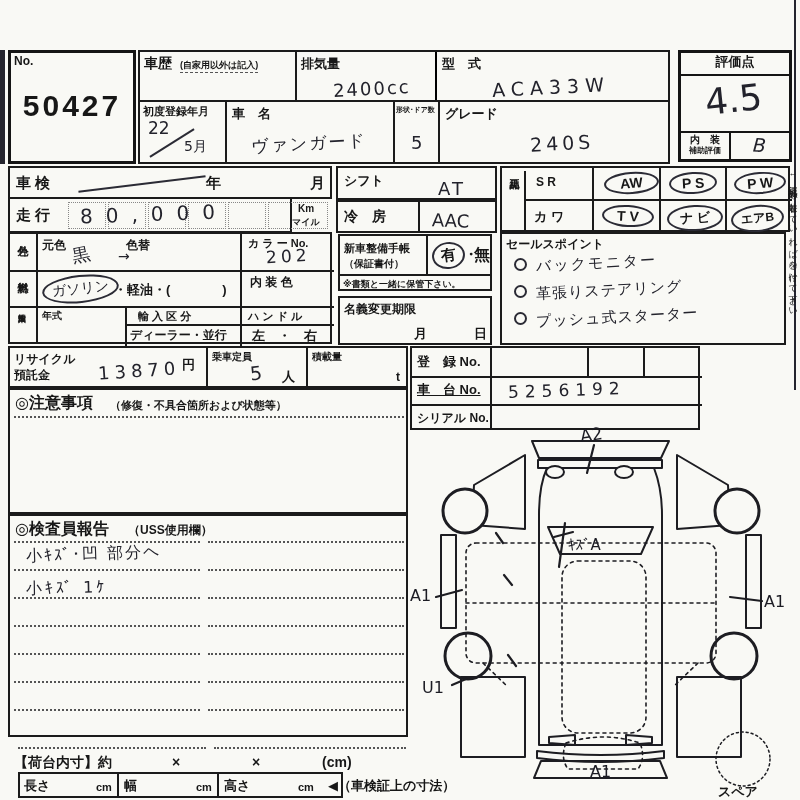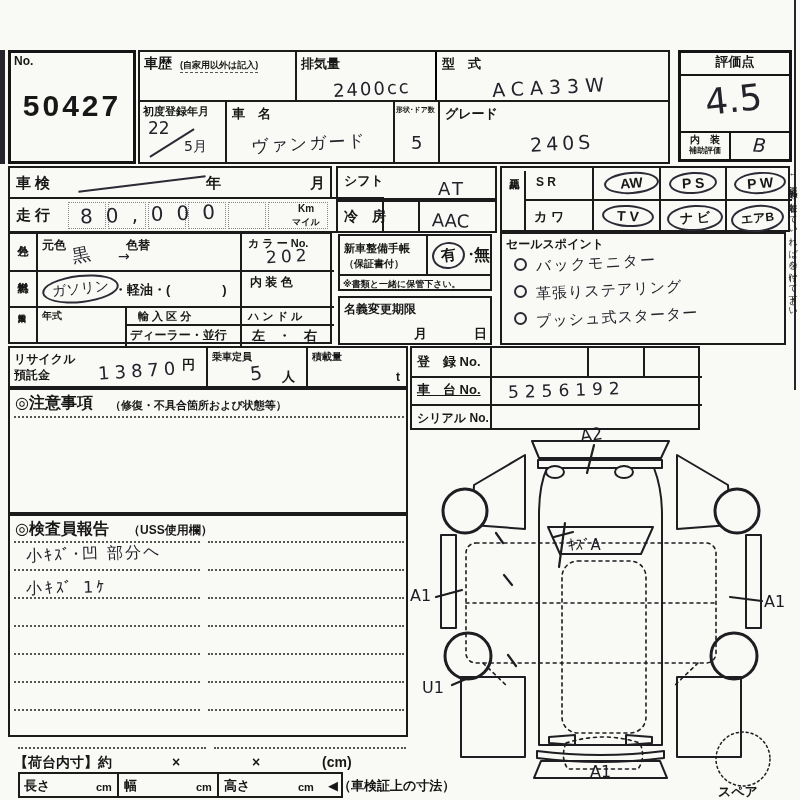--- a/index.html
+++ b/index.html
@@ -81,21 +81,21 @@
     </div>
   </div>
 
   <div class="bx" style="left:8px;top:166px;width:324px;height:33px;">
     <span class="abs lbl" style="left:6px;top:6px;font-size:15px;letter-spacing:4px;">車検</span>
     <div class="abs" style="left:68px;top:15px;width:128px;border-top:2px solid #2b2b35;transform:rotate(-7deg);"></div>
     <span class="abs lbl" style="left:196px;top:6px;font-size:15px;">年</span>
     <span class="abs lbl" style="left:300px;top:6px;font-size:15px;">月</span>
   </div>
 
-  <div class="bx" style="left:8px;top:197px;width:376px;height:36px;">
+  <div class="bx" style="left:8px;top:197px;width:284px;height:36px;">
     <span class="abs lbl" style="left:6px;top:7px;font-size:15px;letter-spacing:4px;">走行</span>
     <div class="dotc" style="left:58px;top:3px;width:38px;height:27px;"></div>
     <div class="dotc" style="left:98px;top:3px;width:38px;height:27px;"></div>
     <div class="dotc" style="left:138px;top:3px;width:38px;height:27px;"></div>
     <div class="dotc" style="left:178px;top:3px;width:38px;height:27px;"></div>
     <div class="dotc" style="left:218px;top:3px;width:38px;height:27px;"></div>
     <div class="dotc" style="left:258px;top:3px;width:60px;height:27px;"></div>
     <span class="abs hw" style="left:70px;top:3px;font-size:20px;letter-spacing:13px;transform:rotate(-2deg);">80,000</span>
     <span class="abs lbl" style="left:288px;top:4px;font-size:10px;">Km</span>
     <span class="abs lbl" style="left:282px;top:17px;font-size:9px;">マイル</span>

